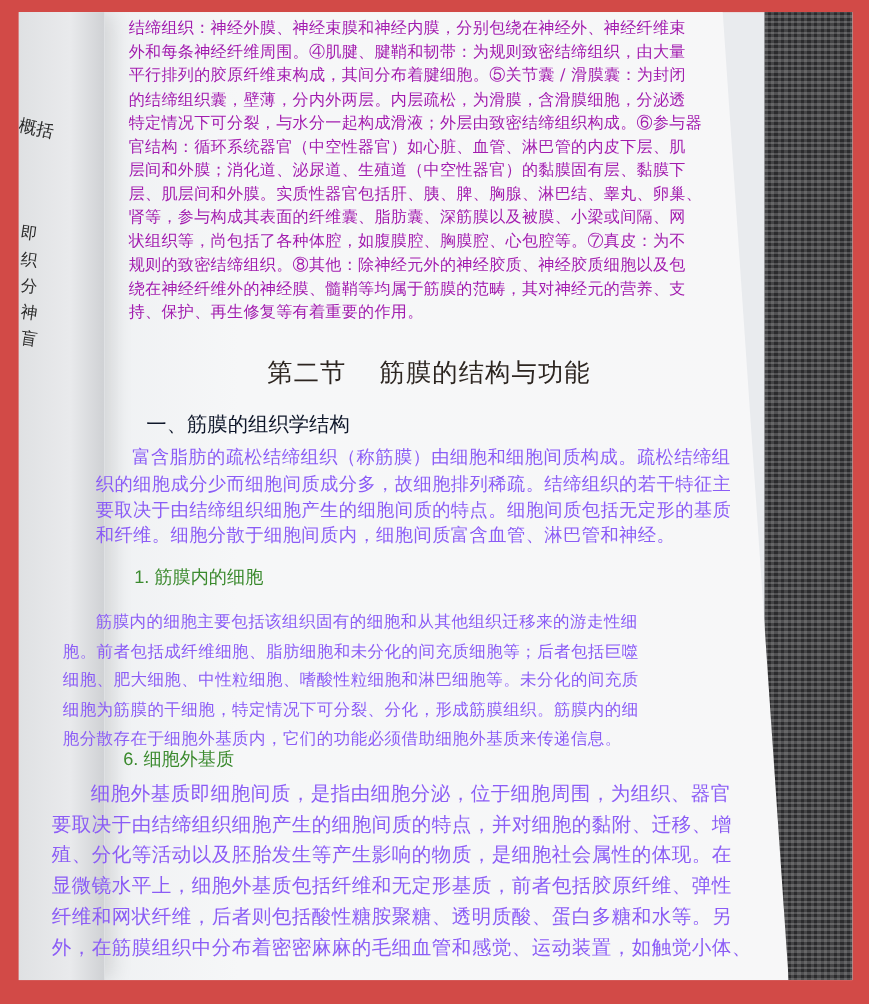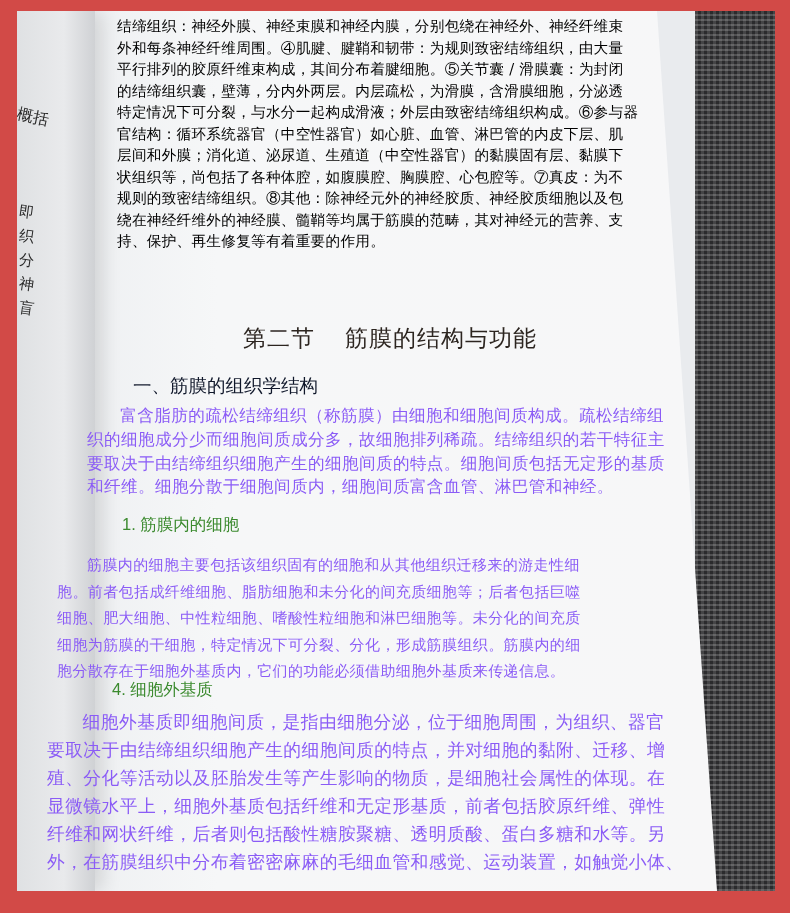--- a/index.html
+++ b/index.html
@@ -29,21 +29,21 @@
     position: absolute; top: 0; left: 0; width: 78px; height: 880px;
     background: linear-gradient(90deg, #dfe1e3 0%, #e9eaec 60%, #cfd1d4 100%);
     box-shadow: 8px 0 18px rgba(0,0,0,0.12);
   }
   .left-frag { position: absolute; color: #2a2a2a; font-size: 16px; line-height: 1; }
   .lf-1 { left: 0px; top: 98px; transform: rotate(12deg); }
   .lf-col { left: 2px; top: 194px; display: flex; flex-direction: column; gap: 9px; }
   .lf-col span { font-size: 15px; transform: rotate(8deg); display: block; }
 
   .text {
-    position: absolute; color: #000000; font-size: 15.2px;
+    position: absolute; color: #a21caf; font-size: 15.2px;
   }
   .para-top {
     left: 100px; top: 4px; width: 600px; line-height: 21.5px;
     font-size: 14.6px; letter-spacing: 0.3px;
   }
   .para-top div { white-space: nowrap; }
   .heading {
     position: absolute; left: 226px; top: 312px; font-size: 23px; color: #2c2520;
     font-family: Liberation Serif, serif; letter-spacing: 1px; white-space: nowrap;
   }
@@ -82,20 +82,22 @@
   </div>
 
   <div class="text para-top">
     <div>结缔组织：神经外膜、神经束膜和神经内膜，分别包绕在神经外、神经纤维束</div>
     <div>外和每条神经纤维周围。④肌腱、腱鞘和韧带：为规则致密结缔组织，由大量</div>
     <div>平行排列的胶原纤维束构成，其间分布着腱细胞。⑤关节囊 / 滑膜囊：为封闭</div>
     <div>的结缔组织囊，壁薄，分内外两层。内层疏松，为滑膜，含滑膜细胞，分泌透</div>
     <div>特定情况下可分裂，与水分一起构成滑液；外层由致密结缔组织构成。⑥参与器</div>
     <div>官结构：循环系统器官（中空性器官）如心脏、血管、淋巴管的内皮下层、肌</div>
     <div>层间和外膜；消化道、泌尿道、生殖道（中空性器官）的黏膜固有层、黏膜下</div>
+    <div>层、肌层间和外膜。实质性器官包括肝、胰、脾、胸腺、淋巴结、睾丸、卵巢、</div>
+    <div>肾等，参与构成其表面的纤维囊、脂肪囊、深筋膜以及被膜、小梁或间隔、网</div>
     <div>状组织等，尚包括了各种体腔，如腹膜腔、胸膜腔、心包腔等。⑦真皮：为不</div>
     <div>规则的致密结缔组织。⑧其他：除神经元外的神经胶质、神经胶质细胞以及包</div>
     <div>绕在神经纤维外的神经膜、髓鞘等均属于筋膜的范畴，其对神经元的营养、支</div>
     <div>持、保护、再生修复等有着重要的作用。</div>
   </div>
 
   <div class="heading">
     <span>第二节</span><span class="gap"></span><span>筋膜的结构与功能</span>
   </div>
 
@@ -110,21 +112,21 @@
 
   <div class="sec-title" style="left:105px; top:503px;">1. 筋膜内的细胞</div>
   <div class="body-block b2">
     <div class="indent">筋膜内的细胞主要包括该组织固有的细胞和从其他组织迁移来的游走性细</div>
     <div>胞。前者包括成纤维细胞、脂肪细胞和未分化的间充质细胞等；后者包括巨噬</div>
     <div>细胞、肥大细胞、中性粒细胞、嗜酸性粒细胞和淋巴细胞等。未分化的间充质</div>
     <div>细胞为筋膜的干细胞，特定情况下可分裂、分化，形成筋膜组织。筋膜内的细</div>
     <div>胞分散存在于细胞外基质内，它们的功能必须借助细胞外基质来传递信息。</div>
   </div>
 
-  <div class="sec-title" style="left:95px; top:668px;">4. 细胞外基质</div>
+  <div class="sec-title" style="left:95px; top:668px;">6. 细胞外基质</div>
   <div class="body-block b3">
     <div class="indent">细胞外基质即细胞间质，是指由细胞分泌，位于细胞周围，为组织、器官</div>
     <div>要取决于由结缔组织细胞产生的细胞间质的特点，并对细胞的黏附、迁移、增</div>
     <div>殖、分化等活动以及胚胎发生等产生影响的物质，是细胞社会属性的体现。在</div>
     <div>显微镜水平上，细胞外基质包括纤维和无定形基质，前者包括胶原纤维、弹性</div>
     <div>纤维和网状纤维，后者则包括酸性糖胺聚糖、透明质酸、蛋白多糖和水等。另</div>
     <div>外，在筋膜组织中分布着密密麻麻的毛细血管和感觉、运动装置，如触觉小体、</div>
   </div>
 </div>
 

